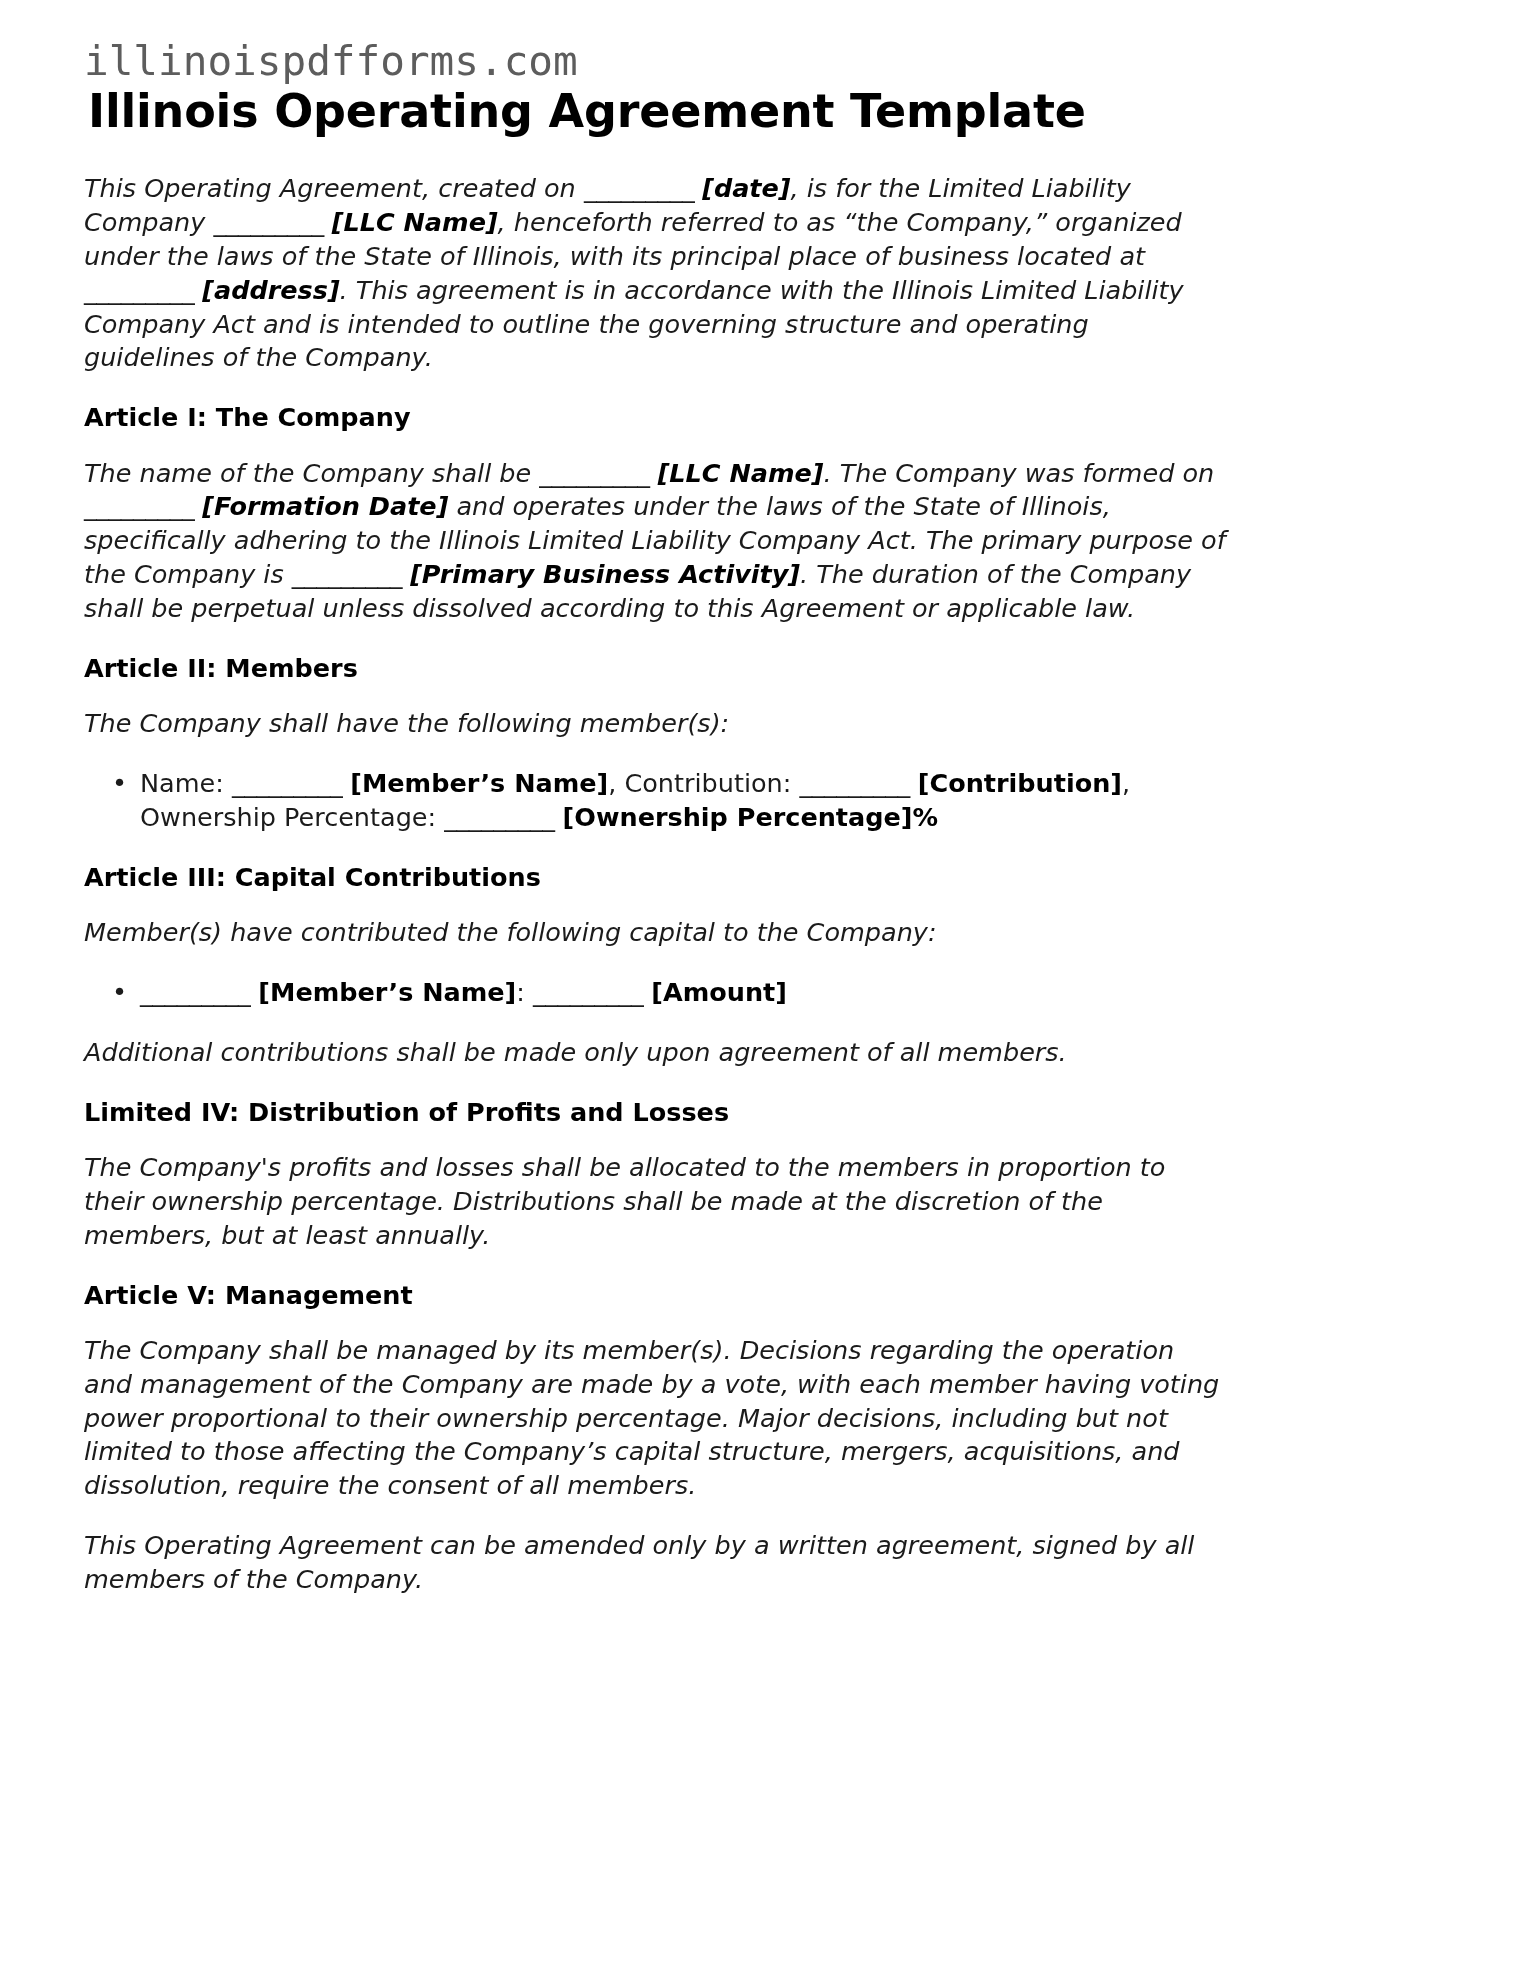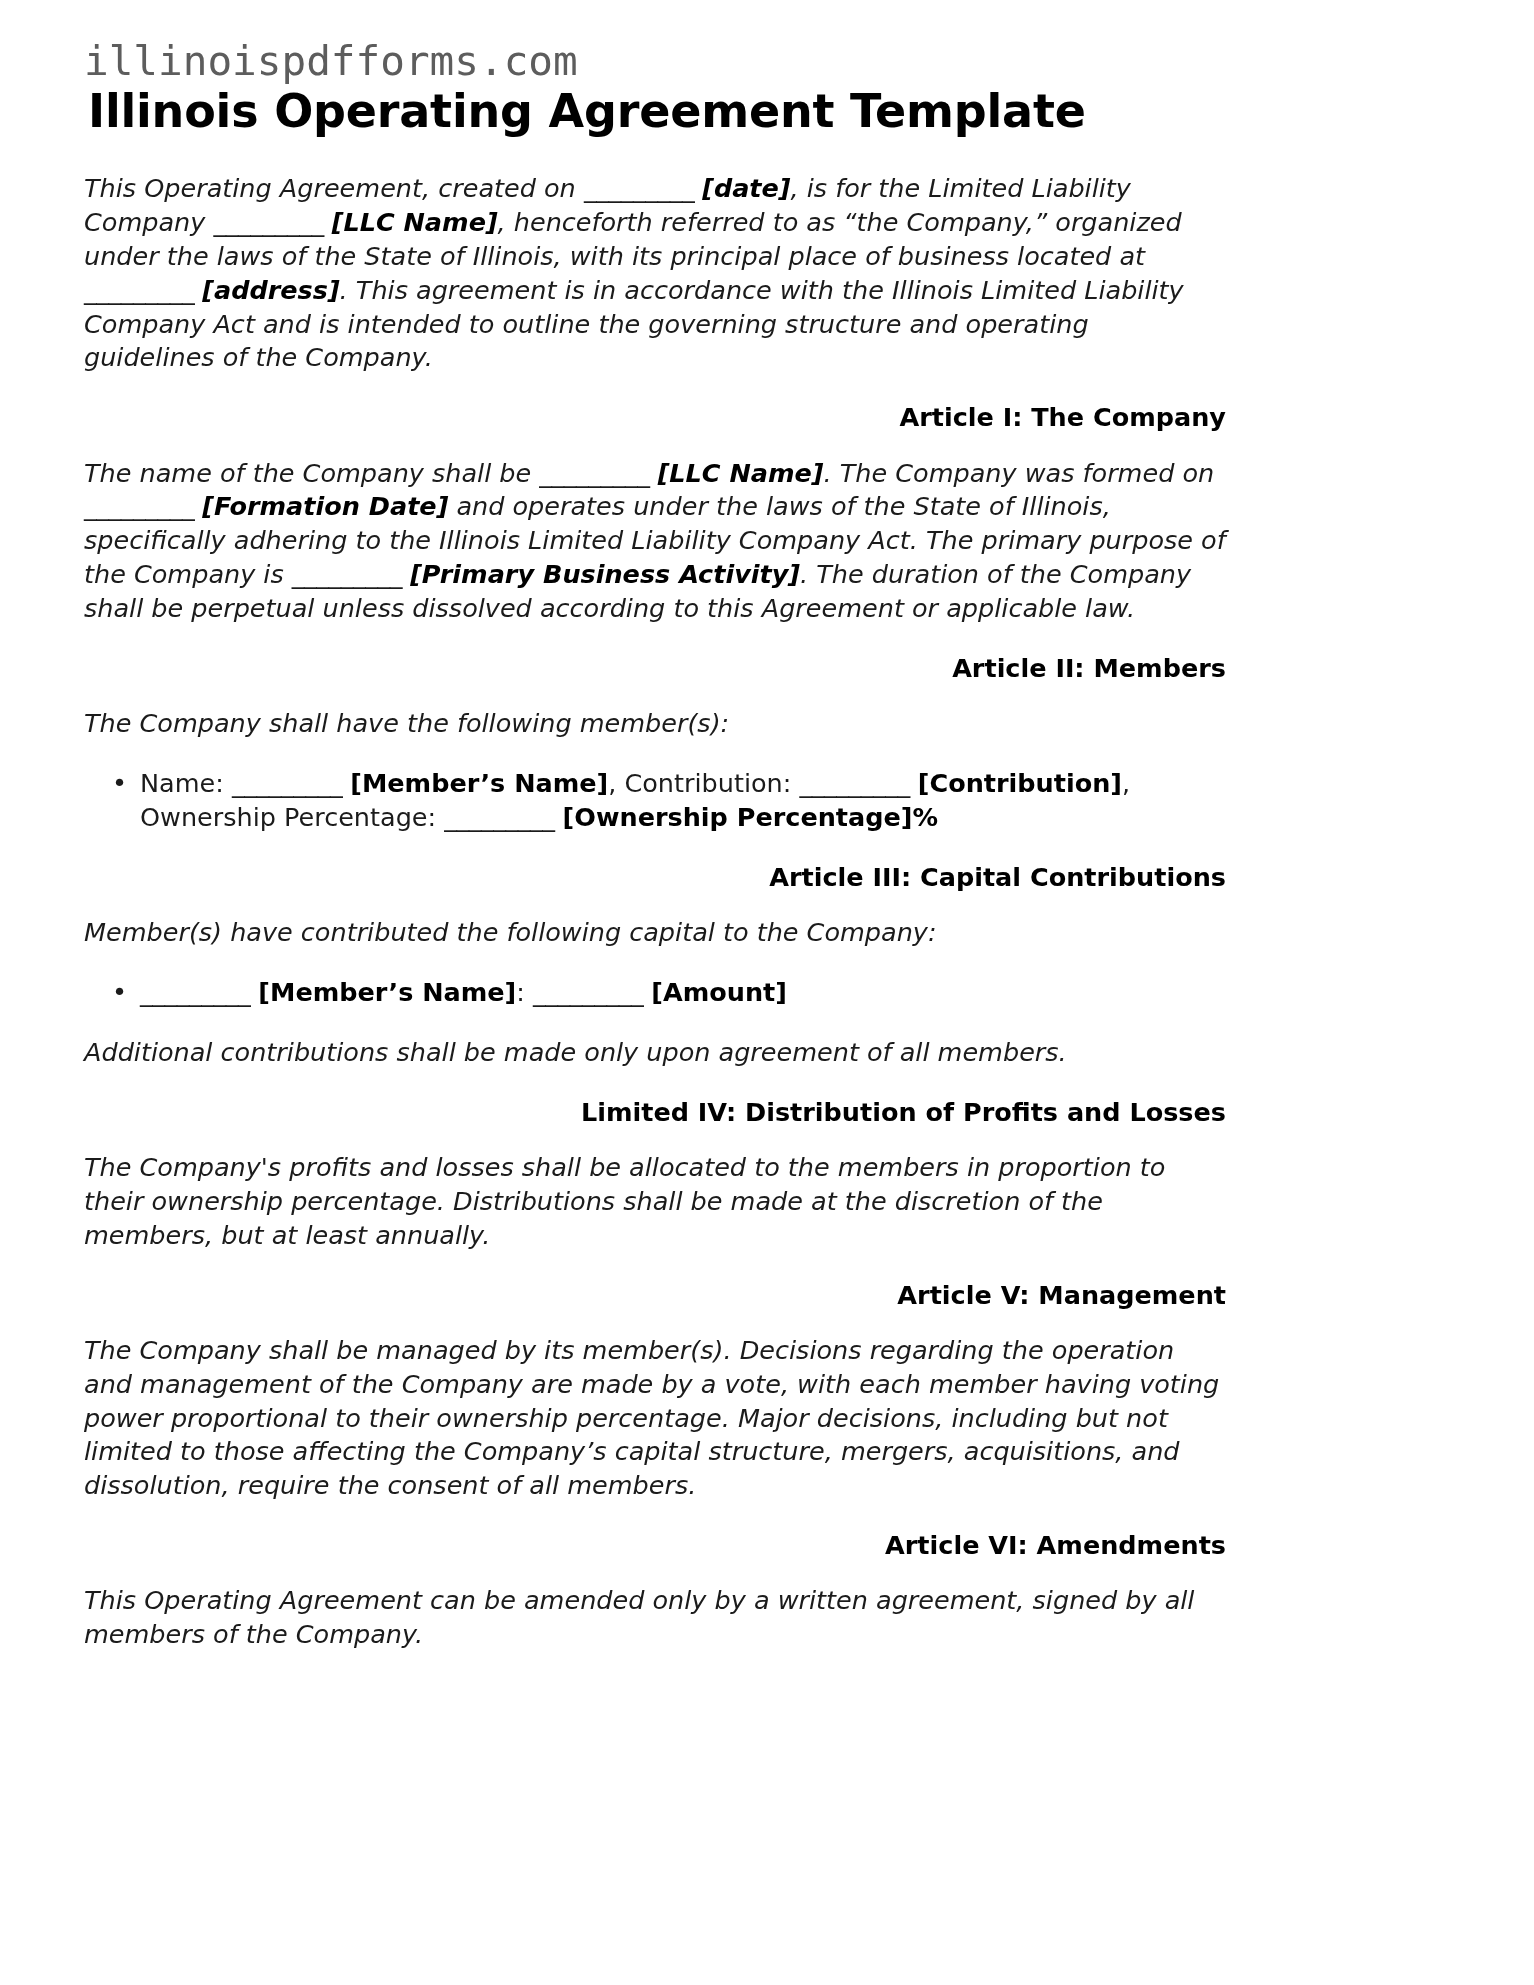--- a/index.html
+++ b/index.html
@@ -48,21 +48,20 @@
     color: #1b1b1b;
     text-align: left;
     font-style: italic;
   }
   h2.article-heading {
     font-size: 25.5px;
     font-weight: bold;
     line-height: 1.3;
     margin: 0 0 22px 0;
     color: #000000;
-    text-align: right;
   }
   ul.bullets {
     list-style: none;
     margin: 0 0 26px 0;
     padding: 0;
   }
   ul.bullets li {
     font-size: 25.5px;
     line-height: 1.33;
     color: #1b1b1b;
@@ -113,16 +112,15 @@
     <li><span class="blank">_________</span><span> </span><b>[Member’s Name]</b><span>: </span><span class="blank">_________</span><span> </span><b>[Amount]</b></li>
   </ul>
   <p class="body-text">Additional contributions shall be made only upon agreement of all members.</p>
 
   <h2 class="article-heading">Limited IV: Distribution of Profits and Losses</h2>
   <p class="body-text">The Company's profits and losses shall be allocated to the members in proportion to their ownership percentage. Distributions shall be made at the discretion of the members, but at least annually.</p>
 
   <h2 class="article-heading">Article V: Management</h2>
   <p class="body-text">The Company shall be managed by its member(s). Decisions regarding the operation and management of the Company are made by a vote, with each member having voting power proportional to their ownership percentage. Major decisions, including but not limited to those affecting the Company’s capital structure, mergers, acquisitions, and dissolution, require the consent of all members.</p>
 
-  <h2 class="article-heading">Article VI: Amendments</h2>
   <p class="body-text">This Operating Agreement can be amended only by a written agreement, signed by all members of the Company.</p>
 
 </div>
 
 </body></html>

